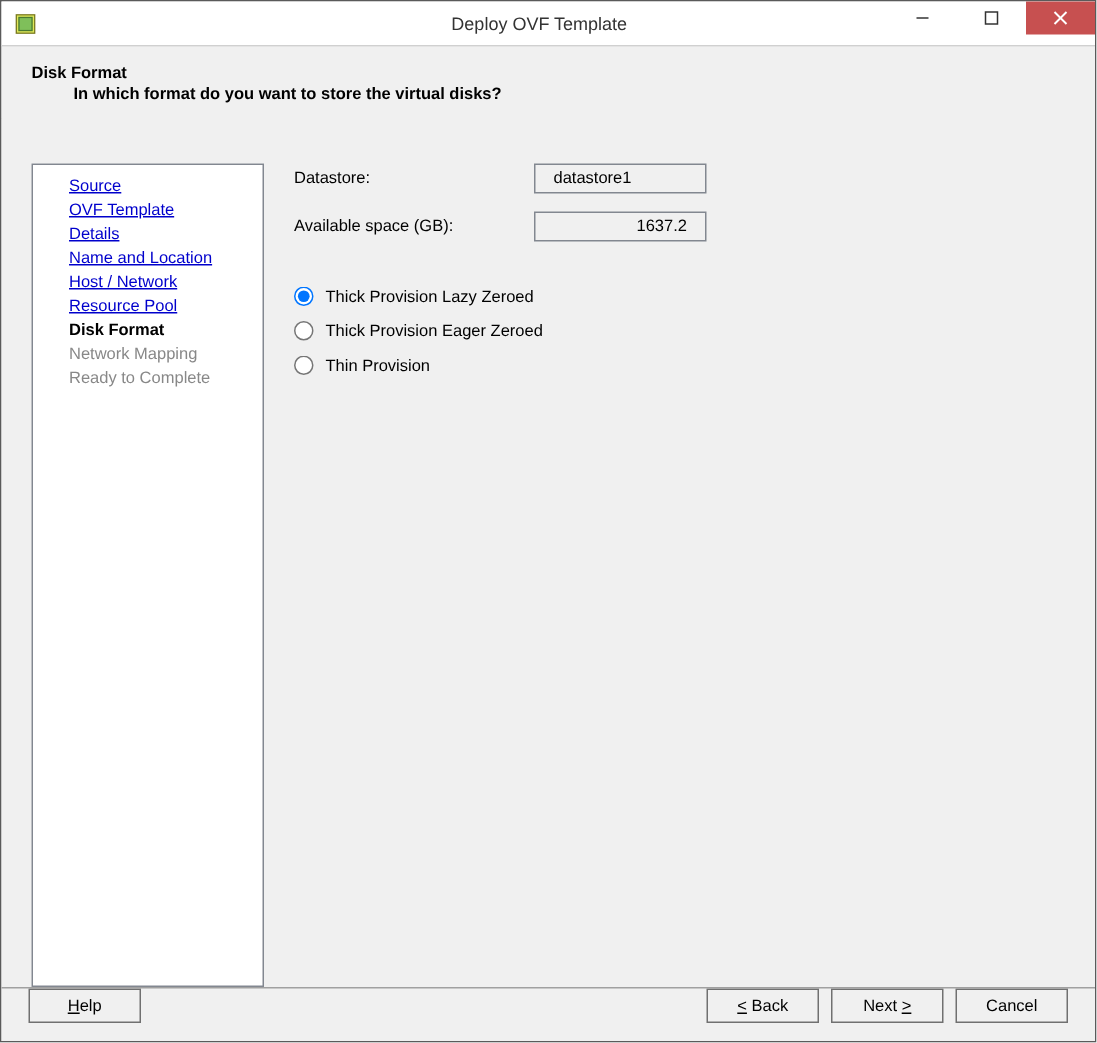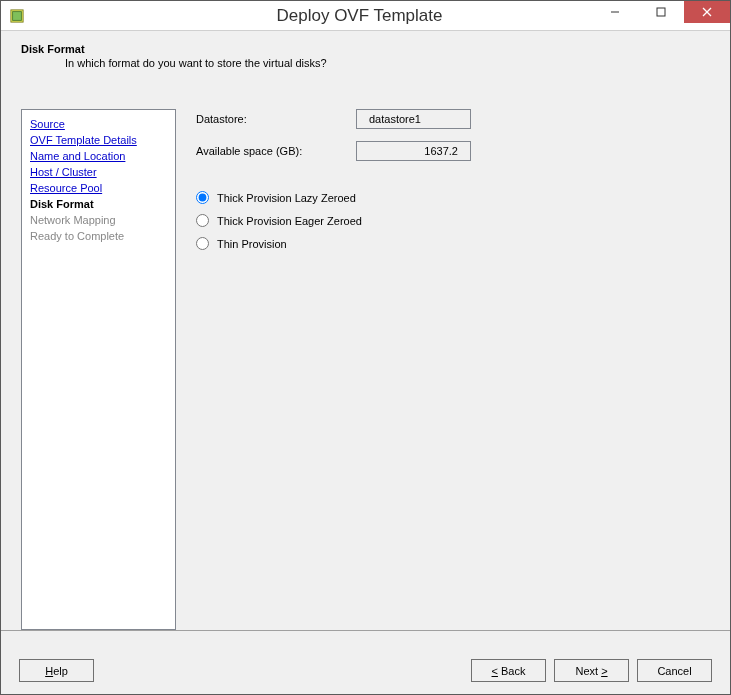--- a/index.html
+++ b/index.html
@@ -32,21 +32,21 @@
   height: 16px;
   margin-left: 8px;
   display: flex;
   align-items: center;
   justify-content: center;
 }
 .titlebar-title {
   position: absolute;
   left: 0; right: 12px;
   text-align: center;
-  font-size: 17px;
+  font-size: 12px;
   color: #333;
   pointer-events: none;
 }
 .win-controls {
   margin-left: auto;
   display: flex;
   height: 100%;
 }
 .win-btn {
   width: 46px;
@@ -68,38 +68,39 @@
 .header-area {
   padding: 12px 20px 10px 20px;
   background: #f0f0f0;
 }
 .header-title {
   font-weight: bold;
   font-size: 11px;
   color: #000;
 }
 .header-sub {
-  margin-left: 44px;
+  margin-left: 28px;
   font-size: 11px;
   color: #000;
   margin-top: 2px;
+  font-weight: bold;
 }
 
 .content-area {
   flex: 1;
   display: flex;
   padding: 0 20px 0 20px;
   background: #f0f0f0;
   min-height: 0;
 }
 .sidebar {
   width: 155px;
   background: #fff;
   border: 1px solid #828790;
-  padding: 6px 8px;
+  padding: 6px 24px;
   margin-top: 30px;
 }
 .sidebar-item {
   display: block;
   font-size: 11px;
   line-height: 16px;
   cursor: pointer;
 }
 .sidebar-item.link {
   color: #0000cc;
@@ -150,21 +151,21 @@
 .radio-row {
   display: flex;
   align-items: center;
   margin-bottom: 10px;
   cursor: pointer;
 }
 .radio-row input { margin-right: 8px; }
 
 .footer {
   border-top: 1px solid #a0a0a0;
-  padding: 28px 18px 12px 18px;
+  padding: 0 18px 12px 18px;
   display: flex;
   align-items: center;
   background: #f0f0f0;
 }
 .btn {
   min-width: 75px;
   height: 23px;
   background: #f0f0f0;
   border: 1px solid #707070;
   font-size: 11px;
@@ -217,21 +218,21 @@
   <div class="header-area">
     <div class="header-title">Disk Format</div>
     <div class="header-sub">In which format do you want to store the virtual disks?</div>
   </div>
 
   <div class="content-area">
     <div class="sidebar">
       <span class="sidebar-item link">Source</span>
       <span class="sidebar-item link">OVF Template Details</span>
       <span class="sidebar-item link">Name and Location</span>
-      <span class="sidebar-item link">Host / Cluster</span>
+      <span class="sidebar-item link">Host / Network</span>
       <span class="sidebar-item link">Resource Pool</span>
       <span class="sidebar-item current">Disk Format</span>
       <span class="sidebar-item future">Network Mapping</span>
       <span class="sidebar-item future">Ready to Complete</span>
     </div>
 
     <div class="main-panel">
       <div class="field-row">
         <span class="field-label">Datastore:</span>
         <span class="field-value-box left">datastore1</span>

